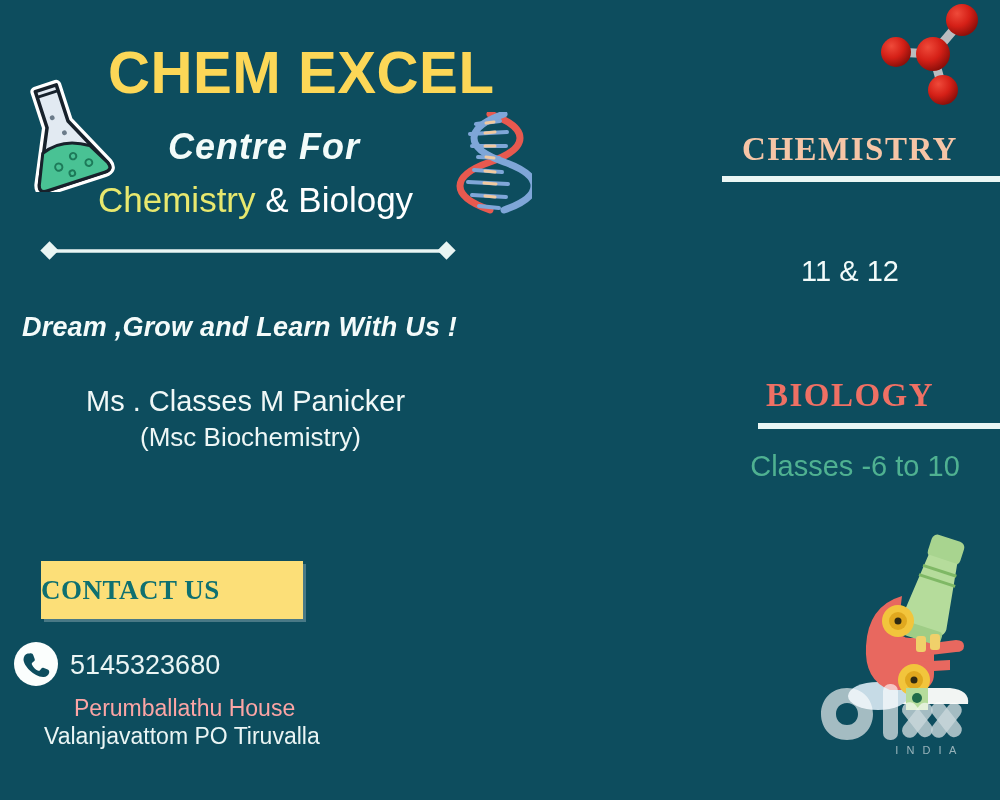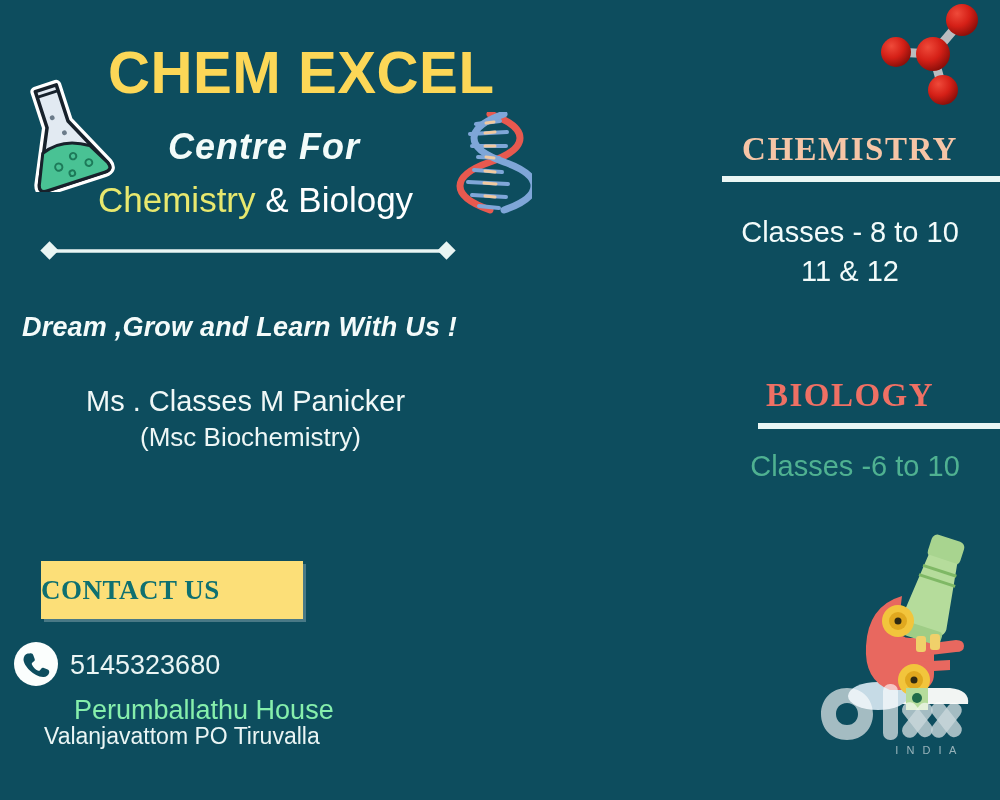--- a/index.html
+++ b/index.html
@@ -149,22 +149,22 @@
     font-family: "Liberation Sans", sans-serif;
     font-size: 27px;
     color: #eaf5f4;
     white-space: nowrap;
   }
   .addr1 {
     position: absolute;
     left: 74px;
     top: 695px;
     font-family: "Liberation Sans", sans-serif;
-    font-size: 27px;
-    color: #86efac;
+    font-size: 23px;
+    color: #fca5a5;
     white-space: nowrap;
   }
   .addr2 {
     position: absolute;
     left: 44px;
     top: 723px;
     font-family: "Liberation Sans", sans-serif;
     font-size: 23px;
     color: #eaf5f4;
     white-space: nowrap;
@@ -377,21 +377,20 @@
       </defs>
       <circle cx="96" cy="18" r="16" fill="url(#ballA)"></circle>
       <circle cx="30" cy="50" r="15" fill="url(#ballA)"></circle>
       <circle cx="77" cy="88" r="15" fill="url(#ballA)"></circle>
       <circle cx="67" cy="52" r="17" fill="url(#ballA)"></circle>
     </svg>
   </div>
 
   <div class="subject-chem">CHEMISTRY</div>
   <div class="rule-chem"></div>
-  <div class="chem-line1">Classes - 8 to 10</div>
   <div class="chem-line2">11  &amp; 12</div>
 
   <div class="subject-bio">BIOLOGY</div>
   <div class="rule-bio"></div>
   <div class="bio-line1">Classes -6 to 10</div>
 
   <div class="microscope-icon">
     <svg viewBox="0 0 148 190" width="148" height="190">
 
       <path d="M22 176 Q20 162 40 160 L112 160 Q132 162 130 176 Z" fill="#f2f5f3"></path>

